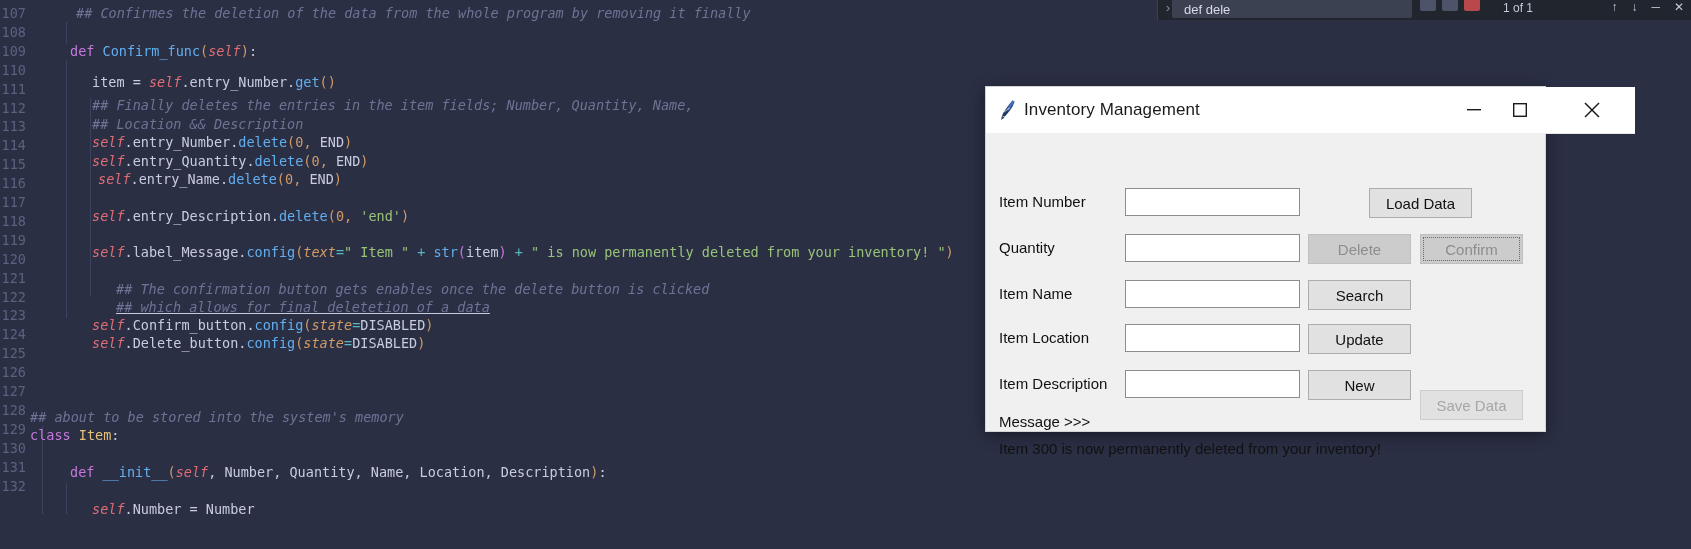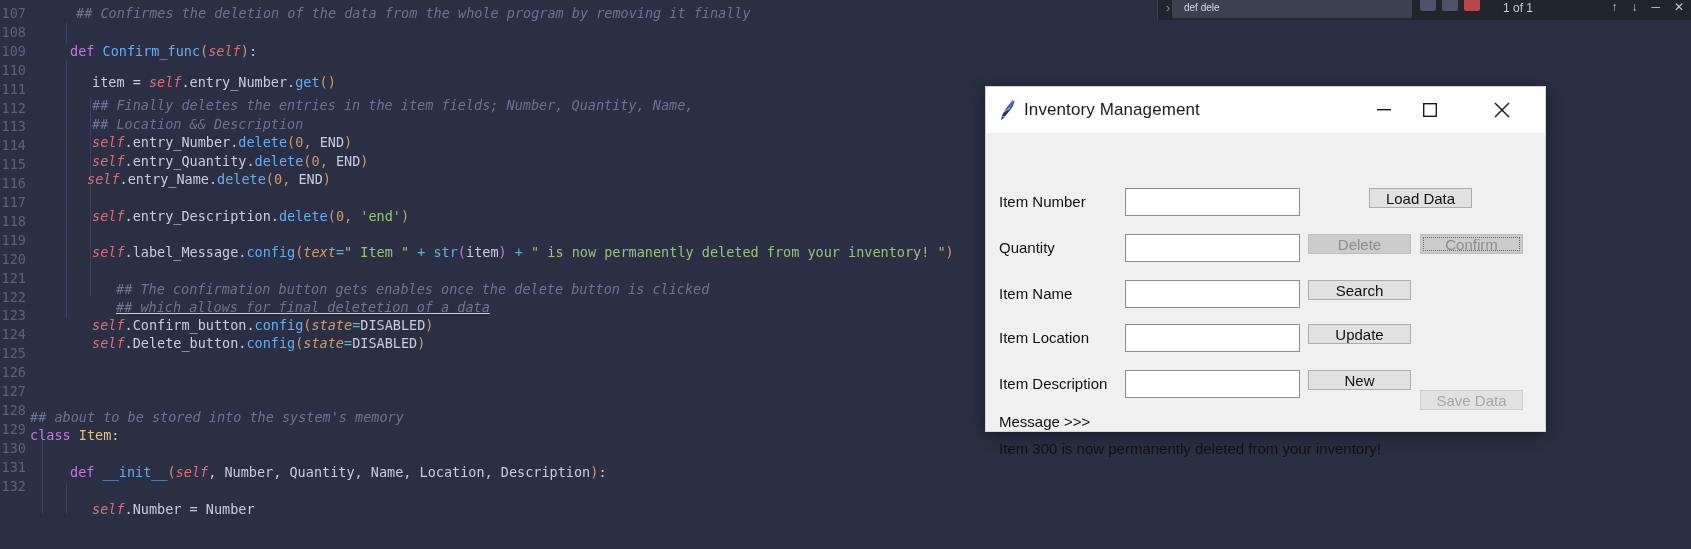--- a/index.html
+++ b/index.html
@@ -94,21 +94,21 @@
   }
   #topbar .tabchip {
     position: absolute;
     left: 14px; top: -6px;
     width: 240px; height: 24px;
     background: #3c4152;
     border-radius: 2px;
   }
   #topbar .tabchiptext {
     position: absolute; left: 26px; top: 2px;
-    color: #d7dbe8; font-size: 10px;
+    color: #d7dbe8; font-size: 13px;
   }
   #topbar .miniicons {
     position: absolute; left: 262px; top: -4px;
     display: flex; gap: 6px; align-items: center;
   }
   .mi {
     width: 16px; height: 15px;
     background: #4d5368;
     border-radius: 2px;
     display: inline-block;
@@ -129,21 +129,21 @@
     position: absolute;
     left: 985px; top: 86px;
     width: 559px; height: 344px;
     background: #f0f0f0;
     box-shadow: 0 3px 14px rgba(0,0,0,0.45);
     border: 1px solid #d4d4d4;
     font-family: "Liberation Sans", sans-serif;
   }
   #tktitlebar {
     position: absolute; left: 0; top: 0;
-    width: 559px; height: 46px;
+    width: 649px; height: 46px;
     background: #ffffff;
     border-bottom: 1px solid #e6e6e6;
   }
   #tkicon {
     position: absolute; left: 13px; top: 12px;
     width: 20px; height: 22px;
   }
   #tktitle {
     position: absolute; left: 38px; top: 13px;
     font-size: 17px; color: #1a1a1a;
@@ -176,21 +176,21 @@
     background: #ffffff;
     border: 1px solid #8c8c8c;
     box-sizing: border-box;
     padding: 0 3px;
     font-family: "Liberation Sans", sans-serif;
     font-size: 14px;
     color: #111;
   }
   .tkbtn {
     position: absolute;
-    height: 20px;
+    height: 30px;
     background: #e1e1e1;
     border: 1px solid #adadad;
     box-sizing: border-box;
     font-family: "Liberation Sans", sans-serif;
     font-size: 15px;
     color: #111;
     display: flex; align-items: center; justify-content: center;
     cursor: default;
   }
   .tkbtn.disabled {
@@ -266,21 +266,21 @@
     <div class="cline" style="top:73px; left:62px;"><span class="pln">item = </span><span class="kw2">self</span><span class="pln">.entry_Number.</span><span class="fn">get</span><span class="par">()</span></div>
     
     <div class="cline" style="top:96px; left:62px;"><span class="cm">## Finally deletes the entries in the item fields; Number, Quantity, Name,</span></div>
     
     <div class="cline" style="top:115px; left:62px;"><span class="cm">## Location &amp;&amp; Description</span></div>
     
     <div class="cline" style="top:133px; left:62px;"><span class="kw2">self</span><span class="pln">.entry_Number.</span><span class="fn">delete</span><span class="par">(</span><span class="num">0</span><span class="par">,</span><span class="pln"> END</span><span class="par">)</span></div>
     
     <div class="cline" style="top:152px; left:62px;"><span class="kw2">self</span><span class="pln">.entry_Quantity.</span><span class="fn">delete</span><span class="par">(</span><span class="num">0</span><span class="par">,</span><span class="pln"> END</span><span class="par">)</span></div>
     
-    <div class="cline" style="top:170px; left:57px;"><span class="kw2">self</span><span class="pln">.entry_Name.</span><span class="fn">delete</span><span class="par">(</span><span class="num">0</span><span class="par">,</span><span class="pln"> END</span><span class="par">)</span></div>
+    <div class="cline" style="top:170px; left:68px;"><span class="kw2">self</span><span class="pln">.entry_Name.</span><span class="fn">delete</span><span class="par">(</span><span class="num">0</span><span class="par">,</span><span class="pln"> END</span><span class="par">)</span></div>
     
     
     <div class="cline" style="top:207px; left:62px;"><span class="kw2">self</span><span class="pln">.entry_Description.</span><span class="fn">delete</span><span class="par">(</span><span class="num">0</span><span class="par">,</span><span class="str"> 'end'</span><span class="par">)</span></div>
     
     <div class="cline" style="top:243px; left:62px;"><span class="kw2">self</span><span class="pln">.label_Message.</span><span class="fn">config</span><span class="par">(</span><span class="kwa">text</span><span class="op">=</span><span class="str">" Item "</span> <span class="op">+</span> <span class="fn">str</span><span class="par2">(</span><span class="pln">item</span><span class="par2">)</span> <span class="op">+</span> <span class="str">" is now permanently deleted from your inventory! "</span><span class="par">)</span></div>
     
     <div class="cline" style="top:280px; left:86px;"><span class="cm">## The confirmation button gets enables once the delete button is clicked</span></div>
     
     <div class="cline" style="top:298px; left:86px;text-decoration:underline;"><span class="cm">## which allows for final deletetion of a data</span></div>
     

